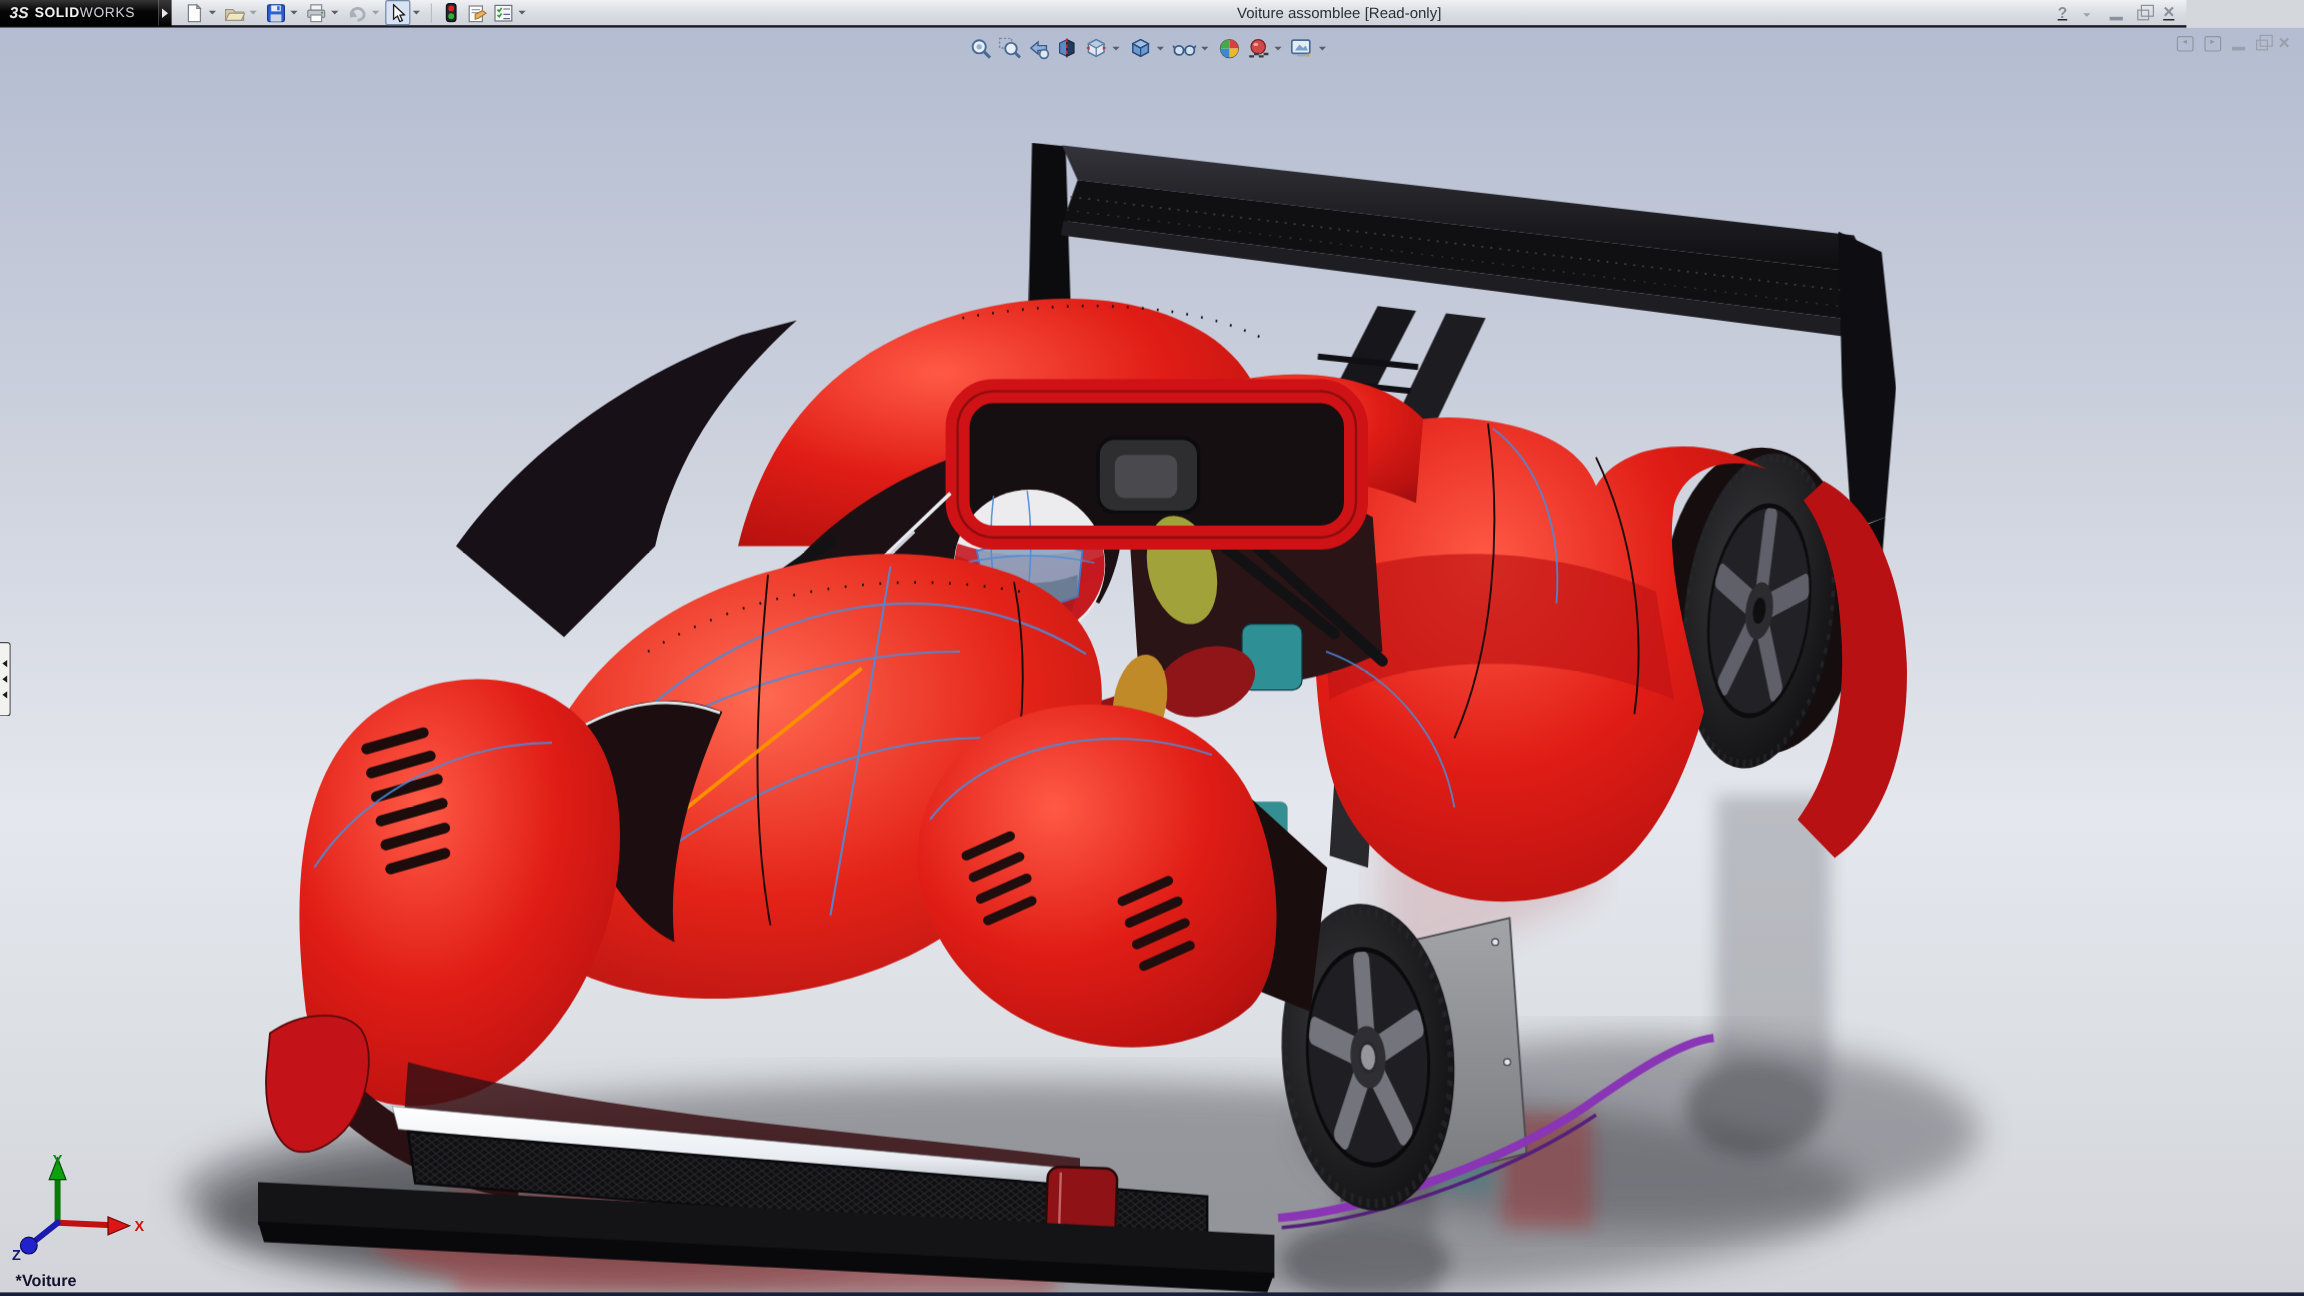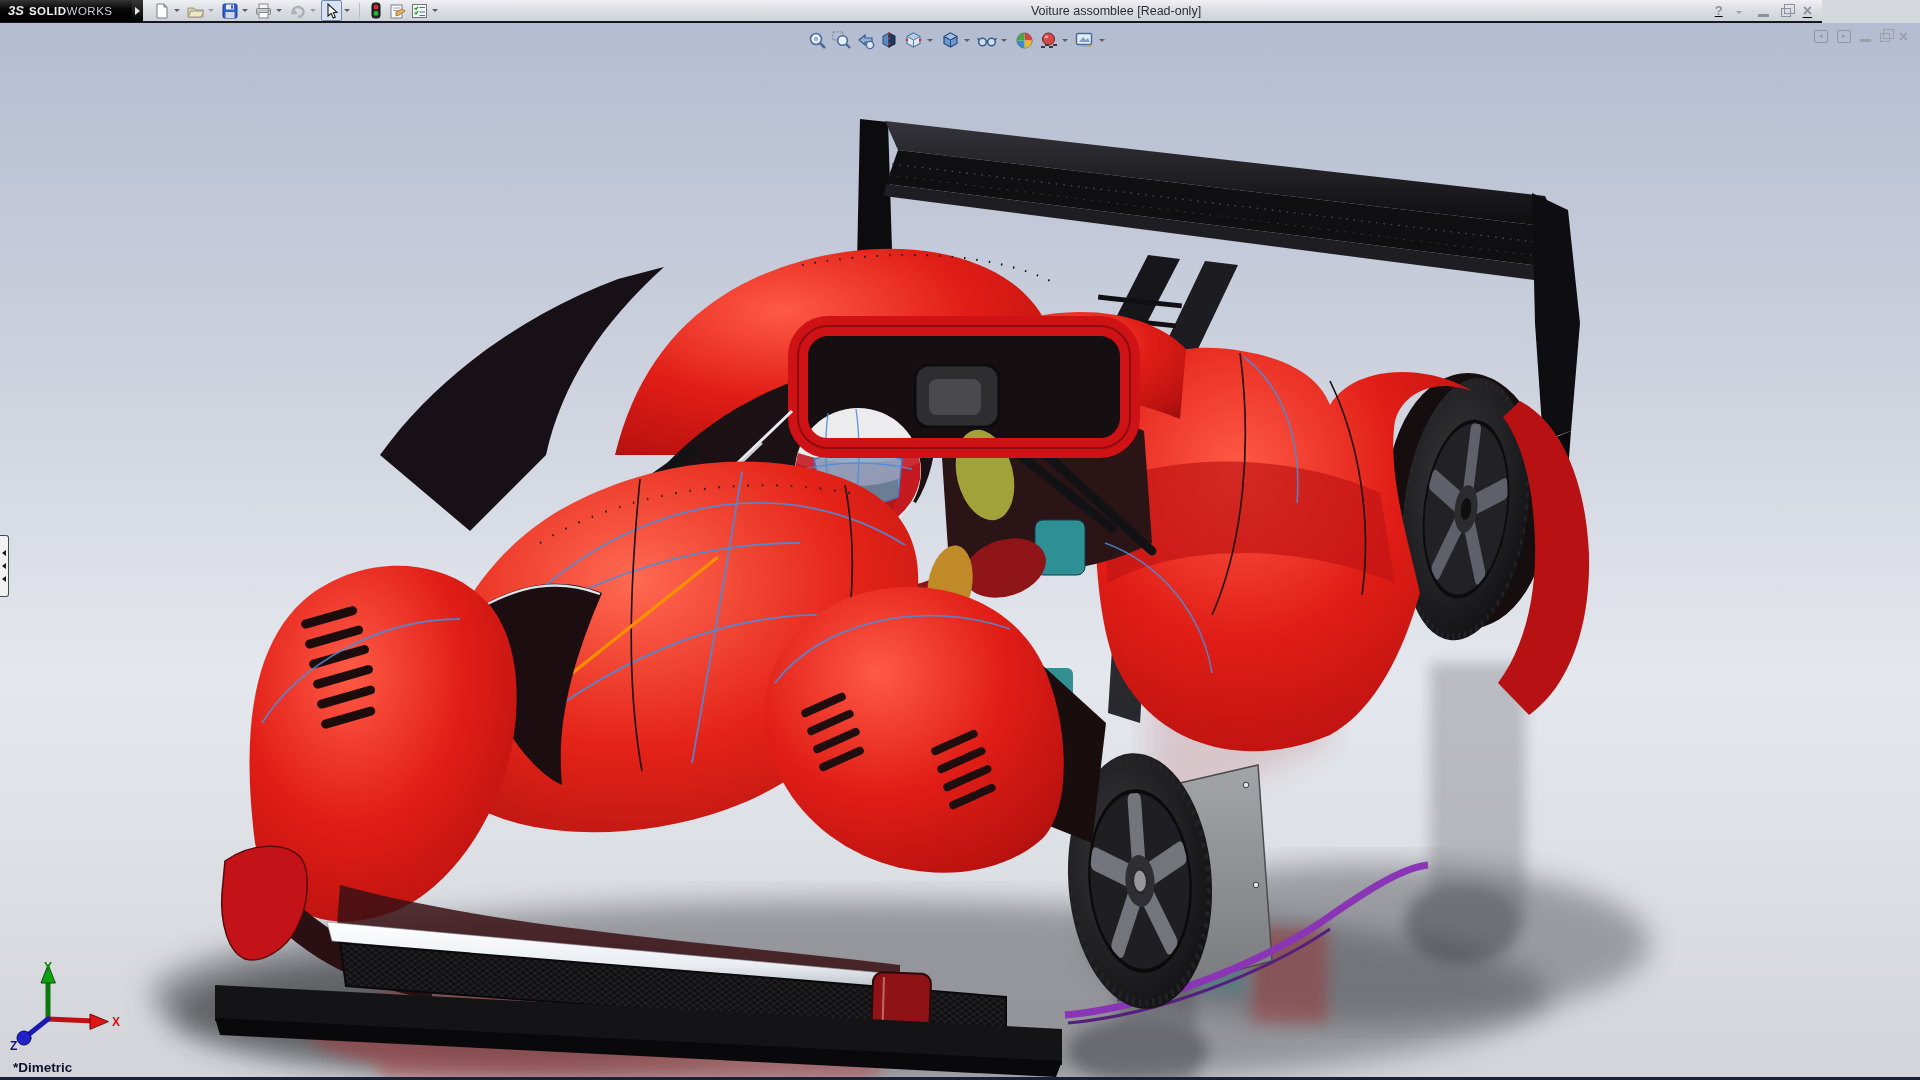--- a/index.html
+++ b/index.html
@@ -529,16 +529,16 @@
       <line x1="42" y1="62" x2="88" y2="64" stroke="#c01010" stroke-width="5"></line>
       <path d="M102,64.5 L84,57 L84,72 Z" fill="#e01414" stroke="#6a0808"></path>
       <line x1="42" y1="62" x2="22" y2="78" stroke="#1a1ab0" stroke-width="5"></line>
       <circle cx="18" cy="81" r="7" fill="#2222cc" stroke="#0c0c5a"></circle>
     </g>
     <text x="38" y="14" font-size="12" font-weight="bold" fill="#0a8a0a">Y</text>
     <text x="106" y="69" font-size="12" font-weight="bold" fill="#d01010">X</text>
     <text x="4" y="93" font-size="12" font-weight="bold" fill="#15157a">Z</text>
   </svg>
 
-  <div class="orientation">*Dimetric</div>
+  <div class="orientation">*Voiture</div>
 </div>
 
 <div class="bottom-edge"></div>
 
 </body></html>

